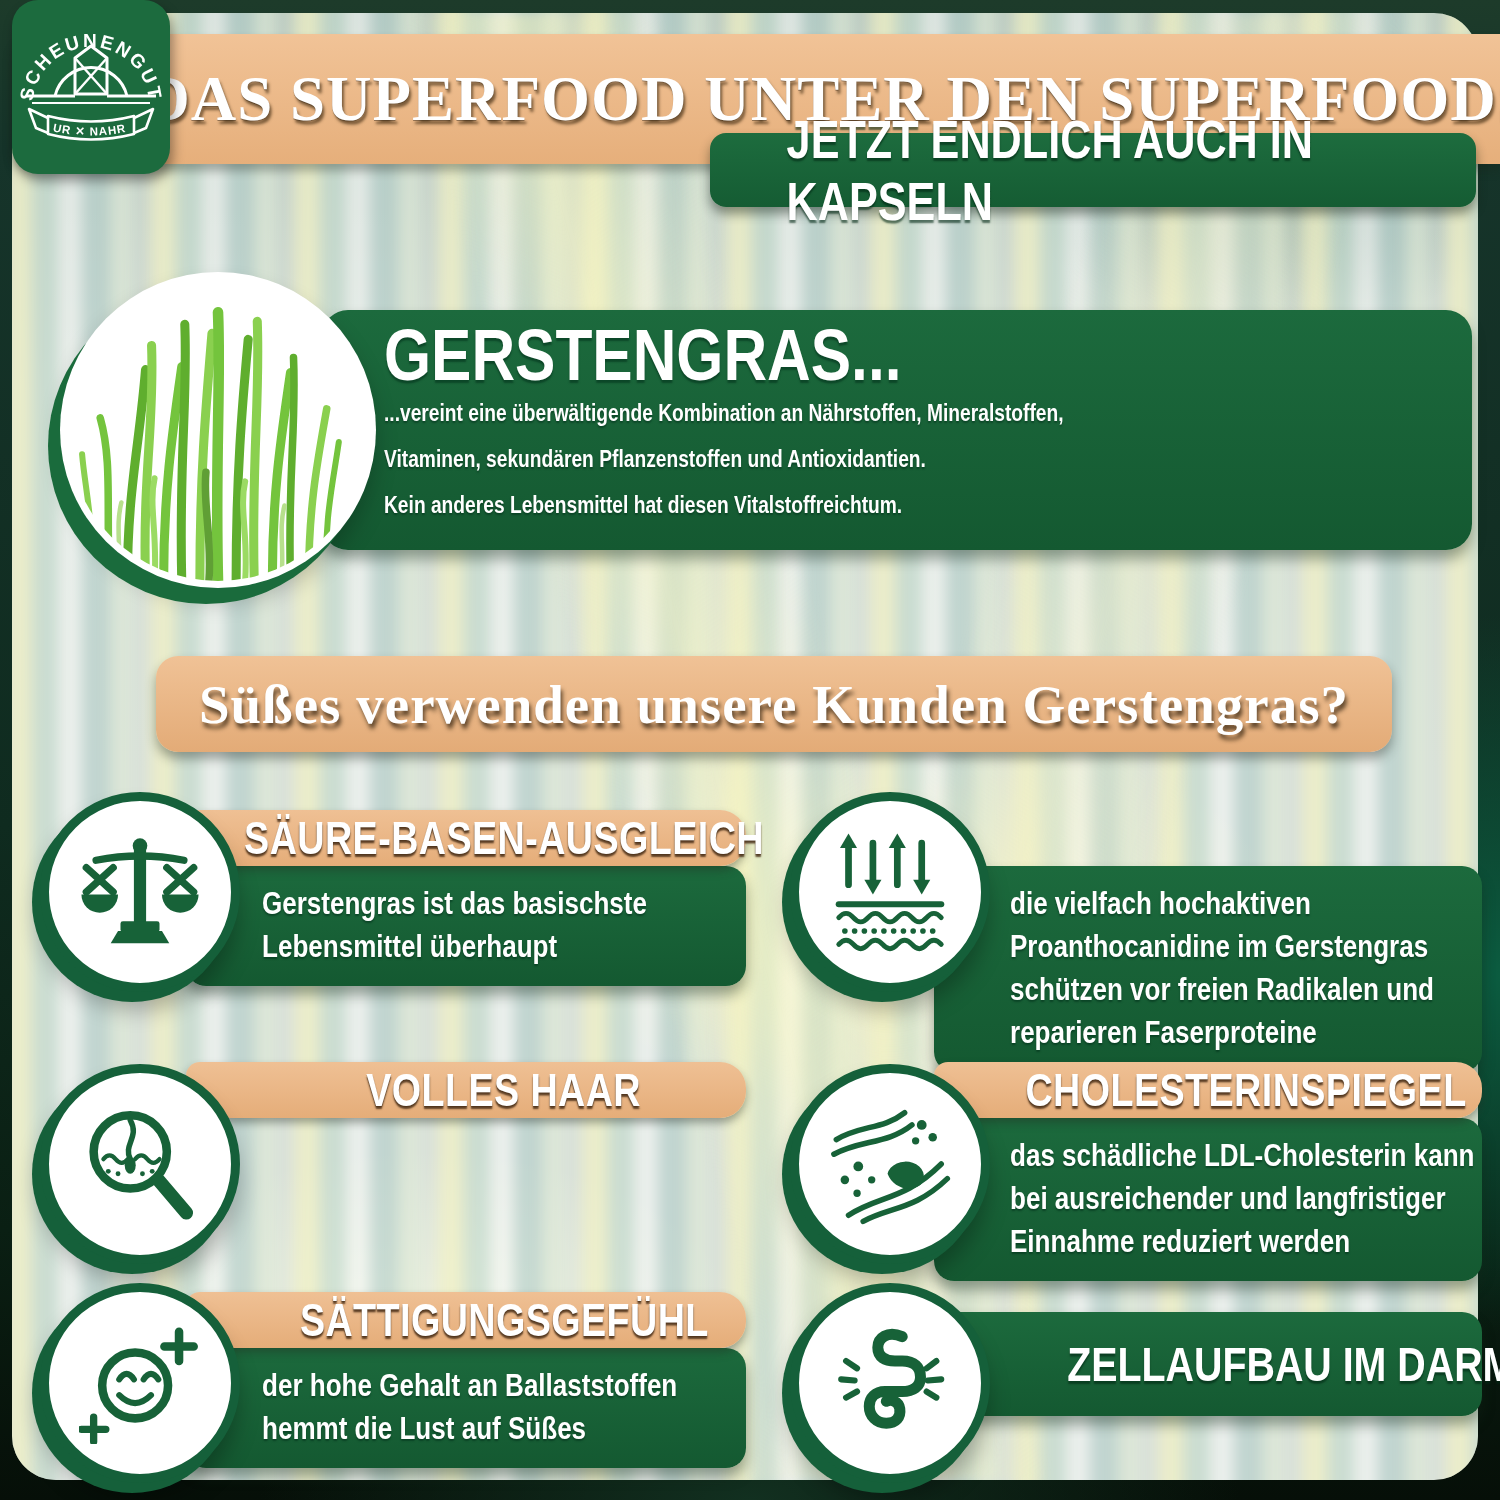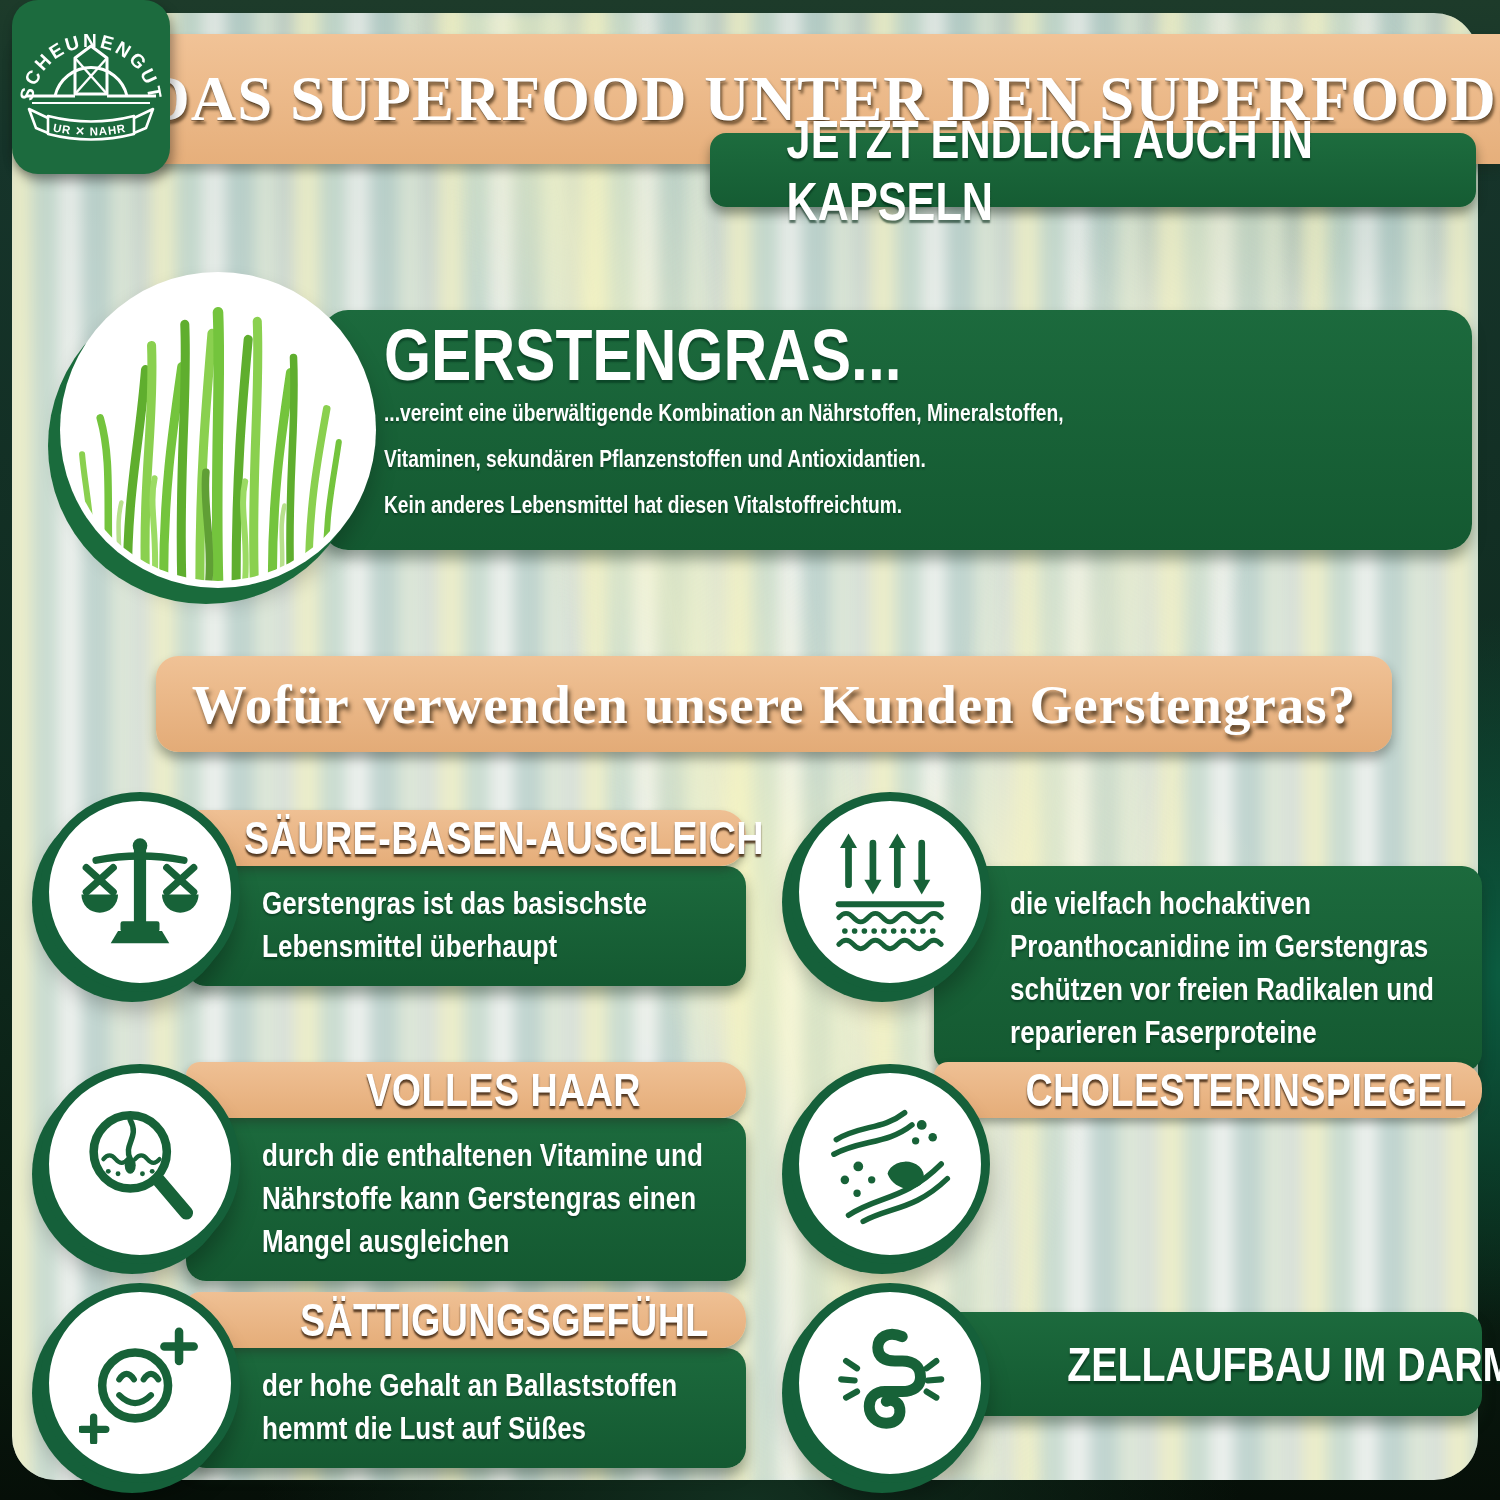--- a/index.html
+++ b/index.html
@@ -148,21 +148,21 @@
   </div>
 
   <div class="intro">
     <div class="ttl"><span class="condL">GERSTENGRAS...</span></div>
     <div class="body"><span class="condL" style="transform:scaleX(.8)">...vereint eine überwältigende Kombination an Nährstoffen, Mineralstoffen,
 Vitaminen, sekundären Pflanzenstoffen und Antioxidantien.
 Kein anderes Lebensmittel hat diesen Vitalstoffreichtum.</span></div>
   </div>
 
   <div class="question">
-    <div class="t">Wofür verwenden unsere Kunden Gerstengras?</div>
+    <div class="t">Süßes verwenden unsere Kunden Gerstengras?</div>
   </div>
 
   <div class="banner" style="left:186px;top:810px;width:560px;">
     <span class="h cond">SÄURE-BASEN-AUSGLEICH</span>
   </div>
   <div class="gbox" style="left:186px;top:866px;width:560px;">
     <div class="body"><span class="condL">Gerstengras ist das basischste
 Lebensmittel überhaupt</span></div>
   </div>
   <div class="icon-circle" style="left:40px;top:792px;">
@@ -216,43 +216,43 @@
           <circle cx="69" cy="82" r="2.3"></circle>
           <circle cx="77" cy="82" r="2.3"></circle>
         <circle cx="85" cy="82" r="2.3"></circle>
       </g>
     </svg>
   </div>
 
   <div class="banner" style="left:186px;top:1062px;width:560px;">
     <span class="h cond">VOLLES HAAR</span>
   </div>
-  <div class="gbox" style="left:186px;top:1118px;width:560px;">
-    <div class="body"><span class="condL">durch die enthaltenen Vitamine und
-Nährstoffe kann Gerstengras einen
-Mangel ausgleichen</span></div>
-  </div>
   <div class="icon-circle" style="left:40px;top:1064px;">
     <svg viewBox="0 0 100 100">
       <circle cx="42" cy="40" r="30" stroke="#176238" stroke-width="7" fill="none"></circle>
       <line x1="65" y1="63" x2="88" y2="90" stroke="#176238" stroke-width="11" stroke-linecap="round"></line>
       <path d="M20 46 q5 -6 10 0 t10 0 M46 46 q5 -6 10 0 t10 0" stroke="#176238" stroke-width="3.5" fill="none" stroke-linecap="round"></path>
       <g fill="#176238">
         <circle cx="24" cy="56" r="2"></circle>
           <circle cx="32" cy="58" r="2"></circle>
           <circle cx="52" cy="58" r="2"></circle>
           <circle cx="60" cy="56" r="2"></circle>
       </g>
       <path d="M42 46 C36 34 50 28 42 14" stroke="#176238" stroke-width="4.5" fill="none" stroke-linecap="round"></path>
       <ellipse cx="42" cy="51" rx="4.5" ry="7" fill="#176238"></ellipse>
     </svg>
   </div>
 
   <div class="banner" style="left:934px;top:1062px;width:548px;">
     <span class="h cond">CHOLESTERINSPIEGEL</span>
+  </div>
+  <div class="gbox" style="left:934px;top:1118px;width:548px;">
+    <div class="body"><span class="condL">das schädliche LDL-Cholesterin kann
+bei ausreichender und langfristiger
+Einnahme reduziert werden</span></div>
   </div>
   <div class="icon-circle" style="left:790px;top:1064px;">
     <svg viewBox="0 0 100 100">
       <g stroke="#176238" stroke-width="4.5" fill="none" stroke-linecap="round">
         <path d="M6 30 C26 18 44 22 62 8"></path>
         <path d="M4 42 C26 30 48 34 68 18"></path>
         <path d="M16 92 C40 76 62 80 92 50"></path>
         <path d="M28 97 C50 85 70 88 97 62"></path>
       </g>
       <path d="M48 58 a15 12 0 1 1 27 9 C66 74 52 69 48 58 Z" fill="#176238"></path>

